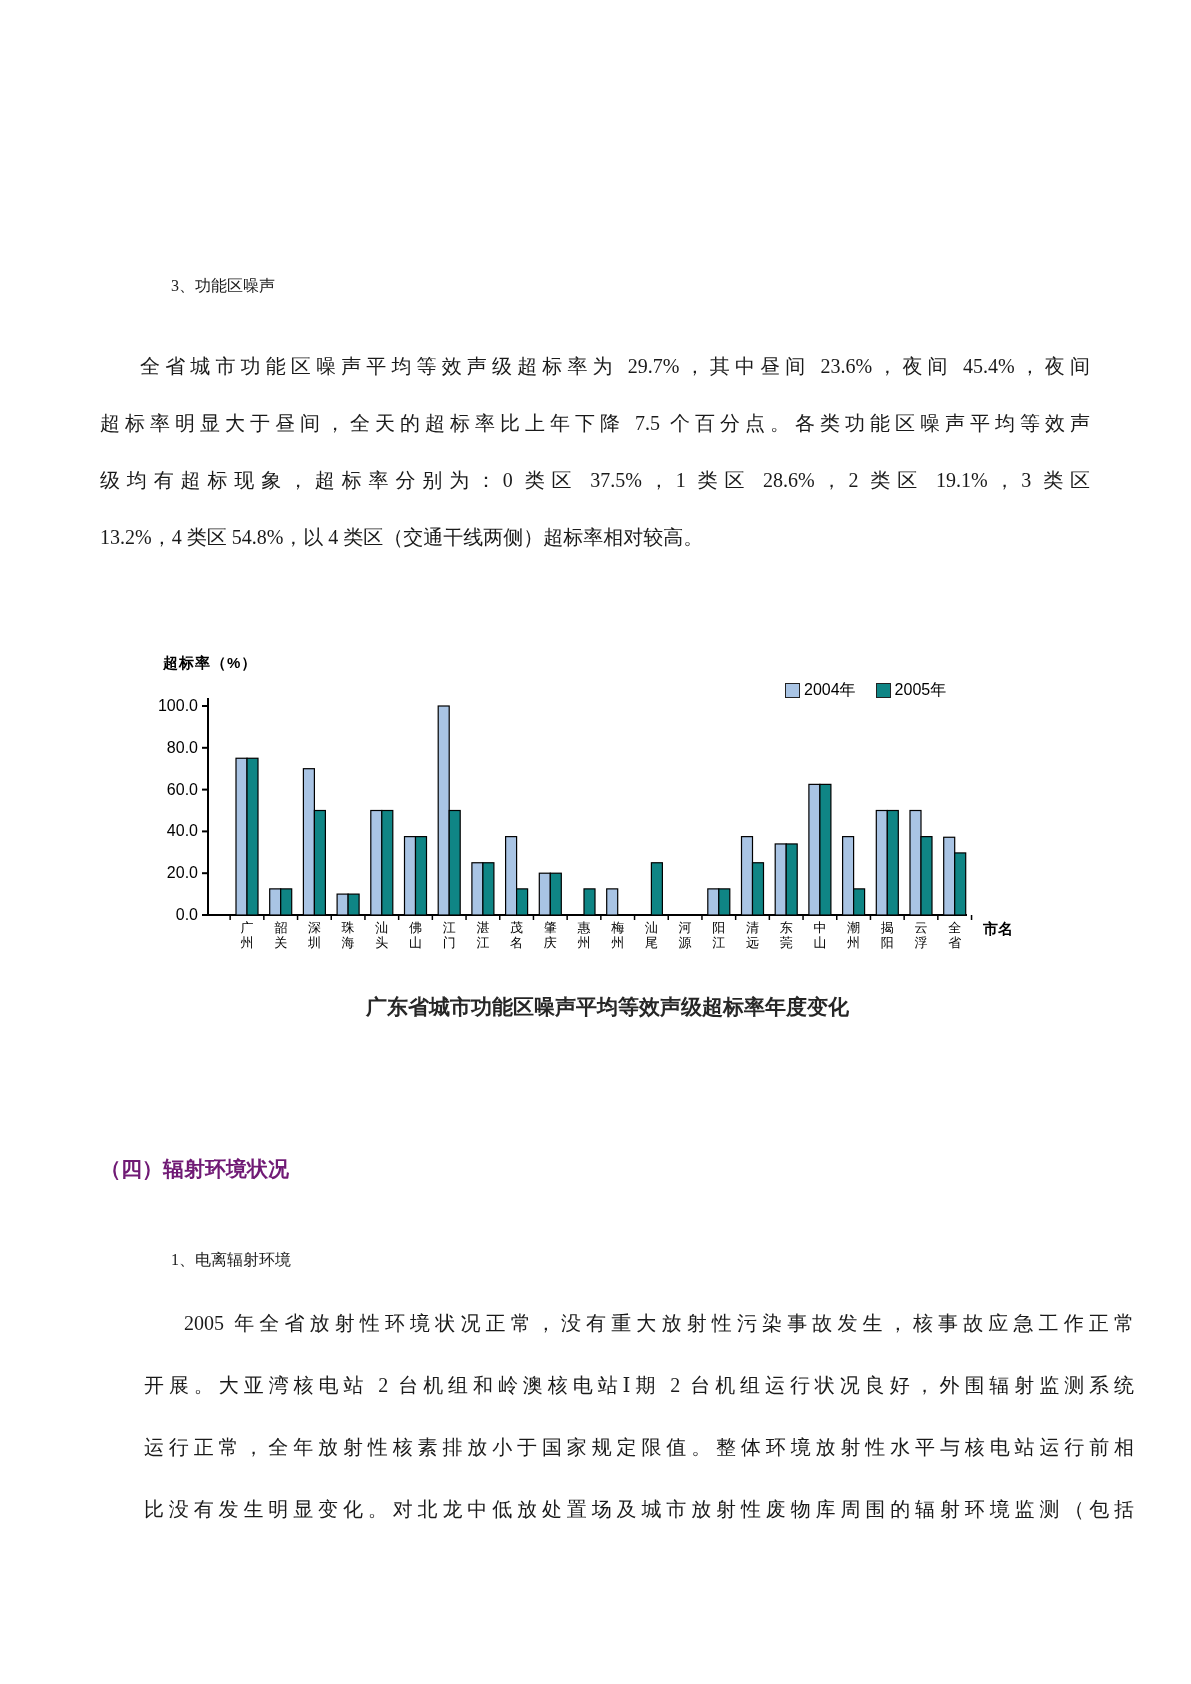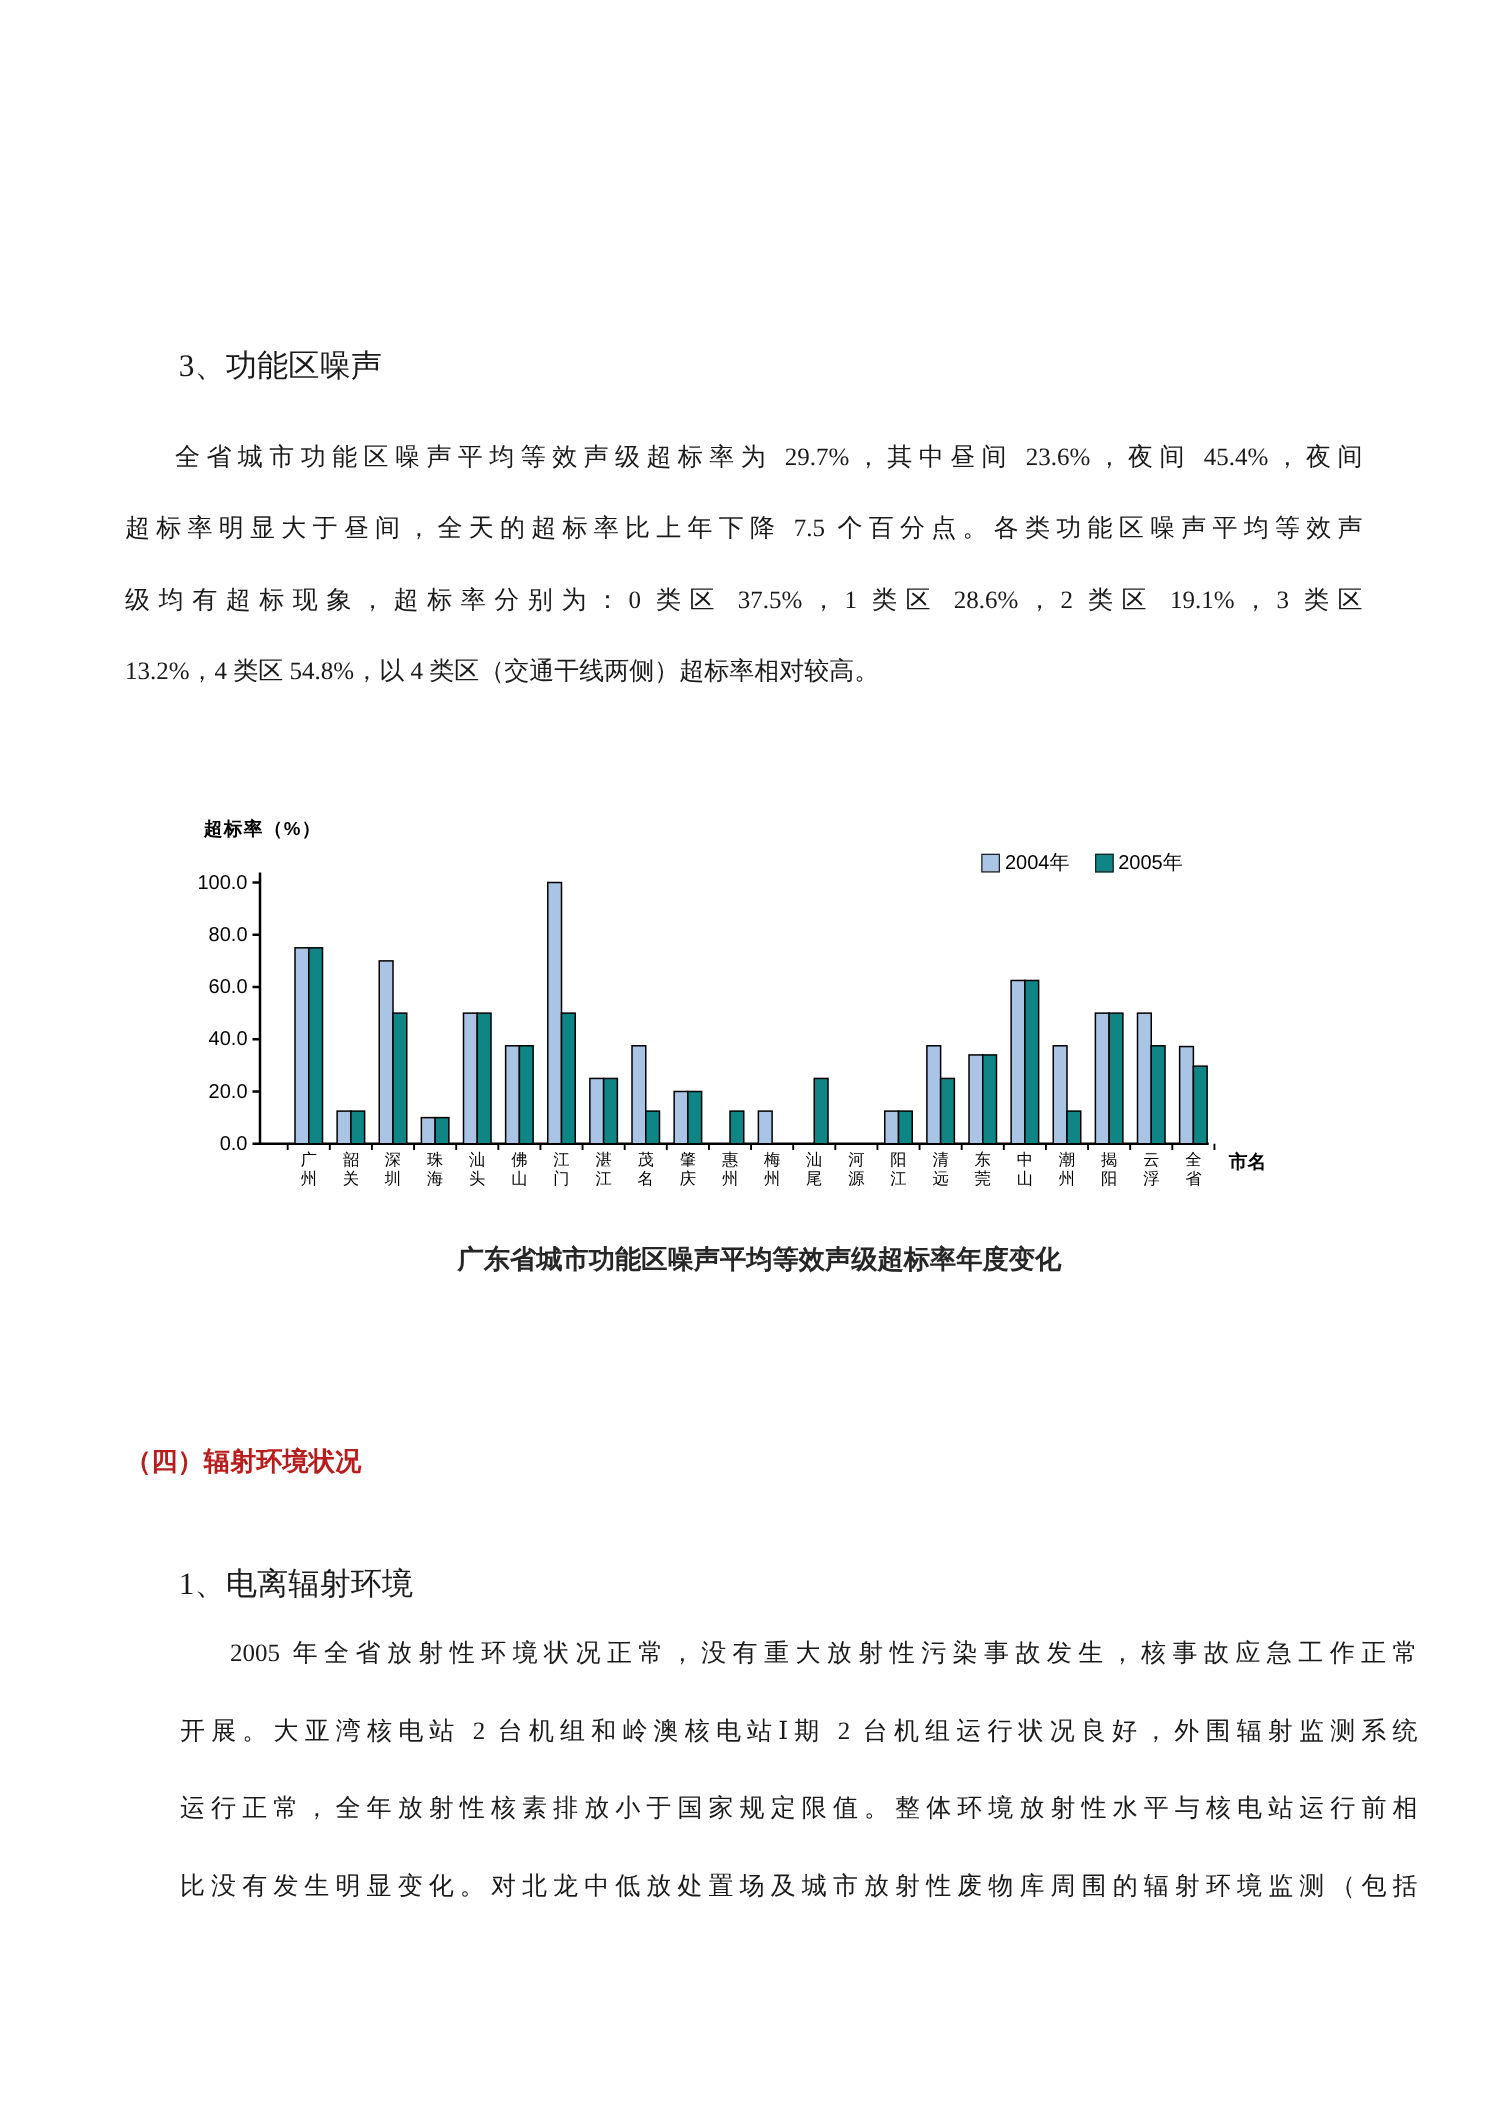--- a/index.html
+++ b/index.html
@@ -5,21 +5,21 @@
   html,body{margin:0;padding:0;background:#ffffff;}
   .page{
     position:relative;
     width:1191px;height:1684px;
     background:#ffffff;
     font-family:"Liberation Serif","DejaVu Serif",serif;
     color:#1a1a1a;
     overflow:hidden;
   }
   .abs{position:absolute;}
-  .h-plain{font-size:25px;}
+  .h-plain{font-size:16px;margin-left:28px;}
   .para-line{
     width:990px;font-size:20px;
     text-align:justify;text-align-last:justify;
     white-space:normal;
   }
   .para-line.no-stretch{text-align-last:left;}
   .para-line.indent{text-indent:2em;}
   .p1 .para-line{height:57px;line-height:57px;}
   .p2 .para-line{height:62px;line-height:62px;margin-left:44px;}
   .heading-blue{
@@ -172,21 +172,21 @@
         <rect x="799.7" y="242.92700000000002" width="11" height="62.07299999999999" fill="#0F8585" stroke="#000" stroke-width="1.2"></rect>
         <line x1="782.85" y1="305" x2="782.85" y2="310" stroke="#000" stroke-width="1.5"></line>
         <line x1="816.5500000000001" y1="305" x2="816.5500000000001" y2="310" stroke="#000" stroke-width="1.5"></line>
         <text x="799.7" y="322" text-anchor="middle" font-size="13" fill="#000"><tspan x="799.7">全</tspan><tspan x="799.7" dy="15">省</tspan></text>
         <text x="828" y="324" text-anchor="start" font-size="15" fill="#000" font-weight="bold">市名</text>
       </svg>
   </div>
 
   <div class="abs chart-caption" style="left:0;top:993px;">广东省城市功能区噪声平均等效声级超标率年度变化</div>
 
-  <div class="abs heading-blue" style="left: 100px; top: 1155px; color: #b91c1c;">（四）辐射环境状况</div>
+  <div class="abs heading-blue" style="left: 100px; top: 1155px; color: #701a75;">（四）辐射环境状况</div>
 
   <div class="abs h-plain" style="left:143px;top:1250px;">1、电离辐射环境</div>
 
   <div class="abs p2" style="left:100px;top:1292px;">
     <div class="para-line indent">2005 年全省放射性环境状况正常，没有重大放射性污染事故发生，核事故应急工作正常</div>
     <div class="para-line">开展。大亚湾核电站 2 台机组和岭澳核电站Ⅰ期 2 台机组运行状况良好，外围辐射监测系统</div>
     <div class="para-line">运行正常，全年放射性核素排放小于国家规定限值。整体环境放射性水平与核电站运行前相</div>
     <div class="para-line">比没有发生明显变化。对北龙中低放处置场及城市放射性废物库周围的辐射环境监测（包括</div>
   </div>
 

